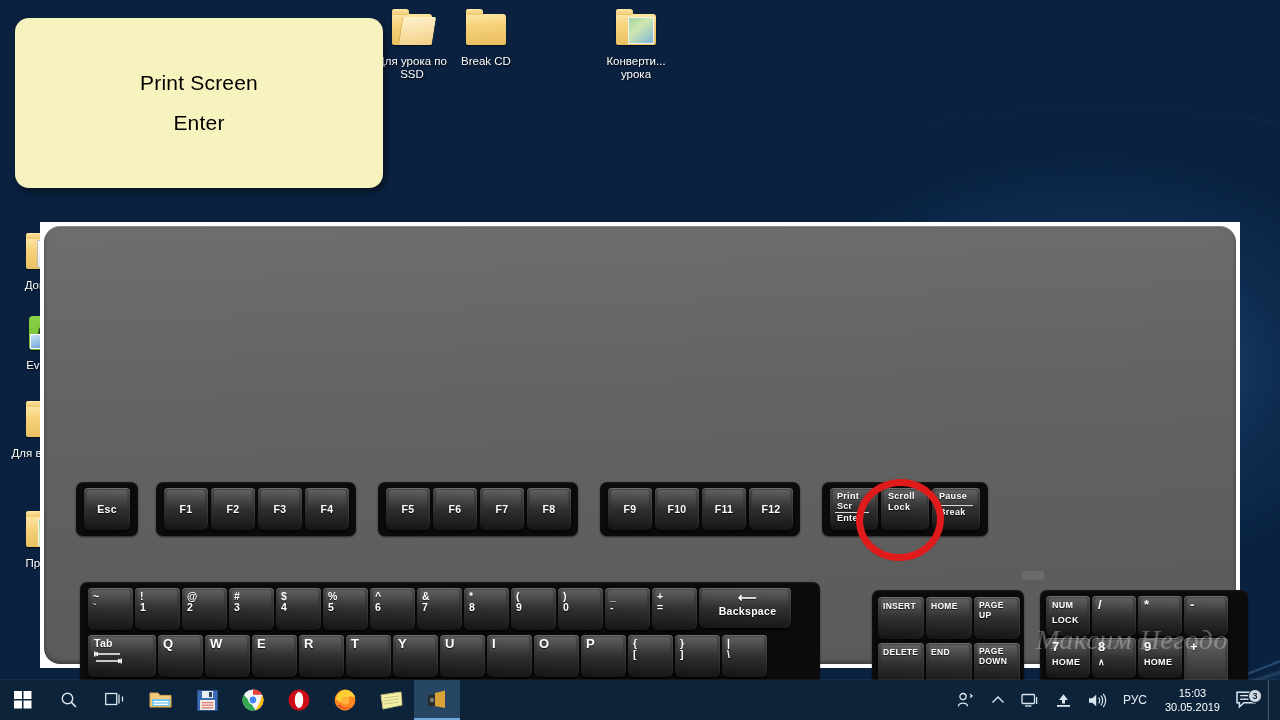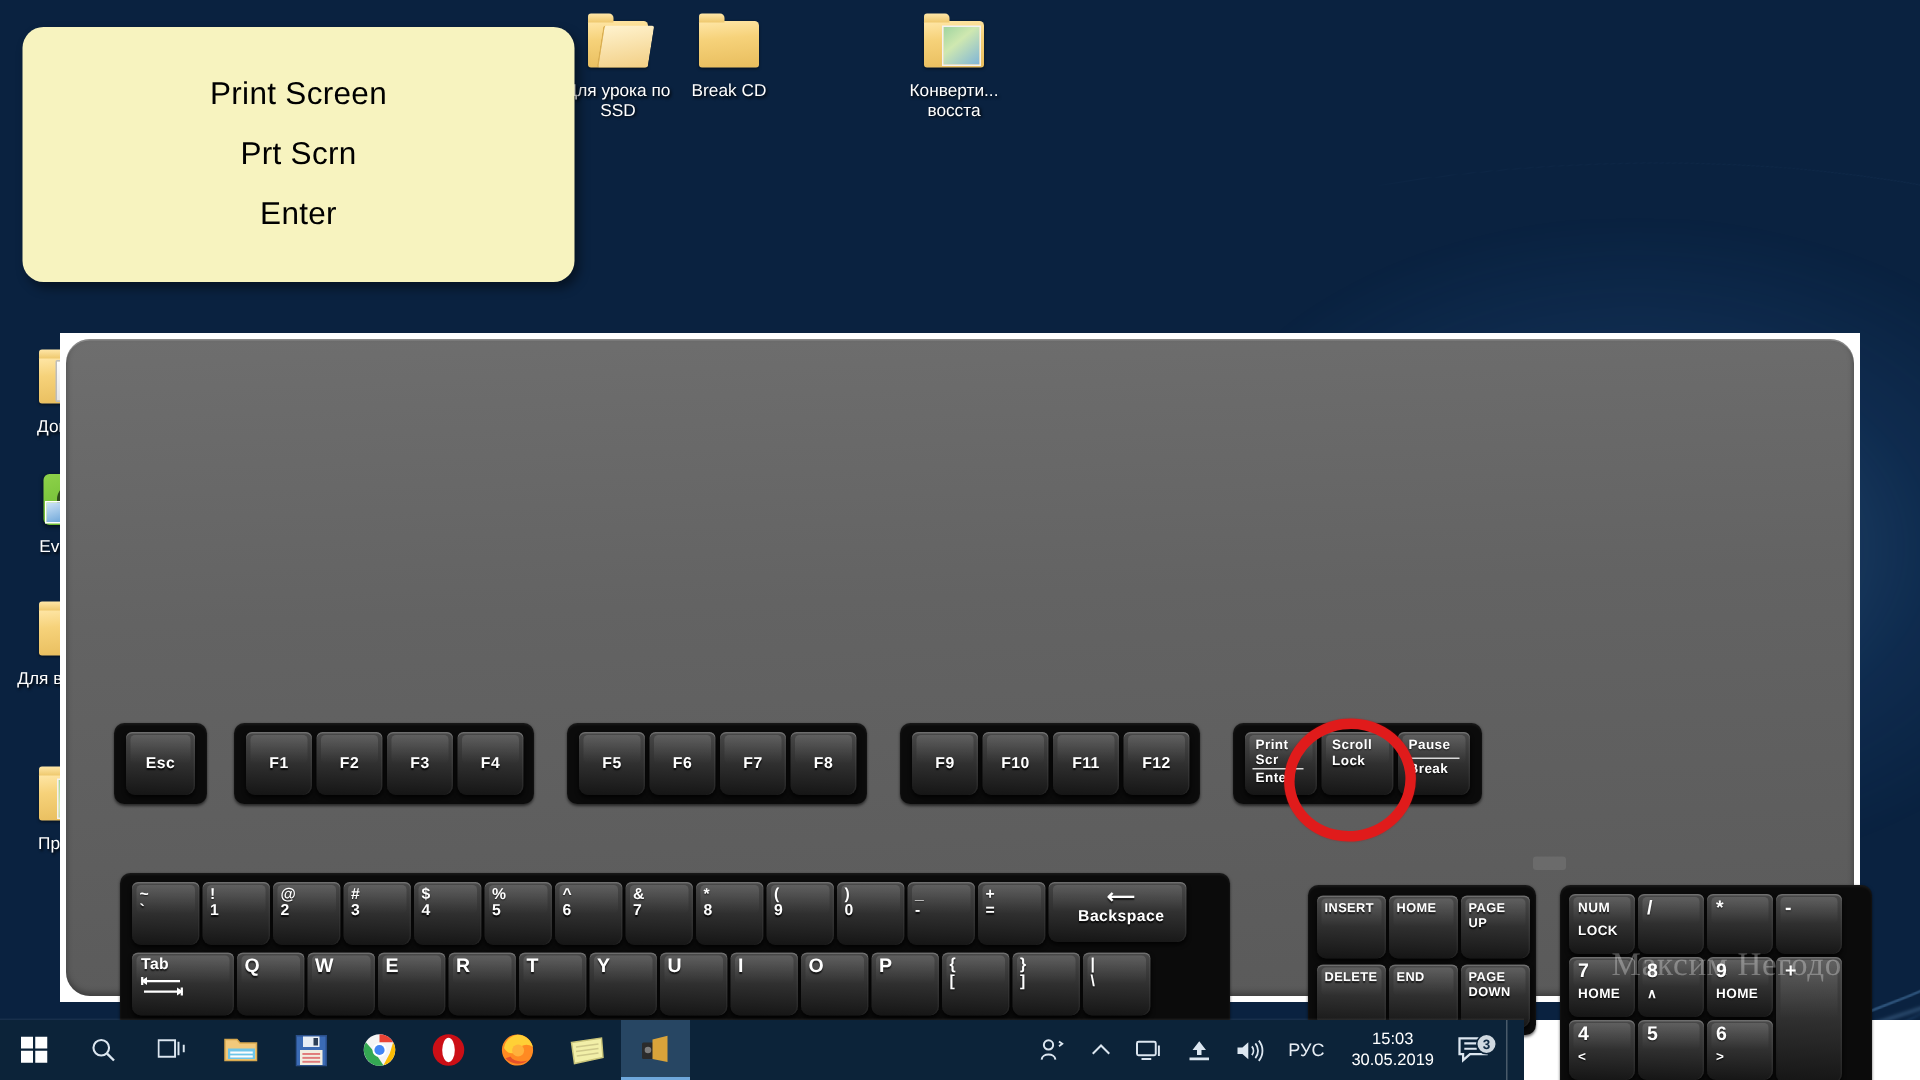--- a/index.html
+++ b/index.html
@@ -111,28 +111,28 @@
   #redcircle{
     position:absolute; left:812px; top:253px; width:88px; height:82px;
     border:7px solid #e01b1b; border-radius:50%;
     transform:rotate(-8deg); z-index:60; pointer-events:none;
     box-shadow:0 0 1px rgba(180,0,0,.6);
   }
 
   
   #watermark{
     position:absolute; right:8px; bottom:8px; z-index:50;
-    font-family:"Liberation Serif", serif; 
-    font-size:22px; color:rgba(255,255,255,.30); white-space:nowrap;
+    font-family:"Liberation Serif", serif; font-style:italic;
+    font-size:28px; color:rgba(255,255,255,.30); white-space:nowrap;
     letter-spacing:.5px;
   }
 
   
   #taskbar{
-    position:absolute; left:0; bottom:0; width:1016px; height:40px;
+    position:absolute; left:0; bottom:0; width:1280px; height:40px;
     background:#0c2339; display:flex; align-items:center; z-index:80;
     box-shadow:0 -1px 0 rgba(255,255,255,.06);
   }
   .tbtn{ width:46px; height:40px; display:flex; align-items:center; justify-content:center;
          position:relative; }
   .tbtn.active{ background:rgba(110,160,210,.28); box-shadow:inset 0 -2px 0 #6fa8dc; }
   .tray{ margin-left:auto; display:flex; align-items:center; height:40px; padding-right:6px; }
   .tray .ti{ padding:0 8px; display:flex; align-items:center; justify-content:center;
              color:#e8eef5; font-size:12px; height:40px; }
   #clock{ color:#fff; font-size:11px; line-height:14px; text-align:center; padding:0 10px; }
@@ -193,28 +193,27 @@
       <div class="dicon" style="left: 440px; top: 8px;">
         <span class="glyph">
           <span class="folder"></span>
         </span>
         <span class="cap">Break CD</span>
       </div>
       <div class="dicon" style="left: 590px; top: 8px;">
         <span class="glyph">
           <span class="folder folder-pic"></span>
         </span>
-        <span class="cap">Конверти... восста</span>
+        <span class="cap">Конверти... урока</span>
       </div>
     </div>
 </div>
 
 <div id="callout">
   <div class="line">Print Screen</div>
-  <div class="line">Prt Scrn</div>
   <div class="line">Enter</div>
 </div>
 
 <div id="kbwrap">
   <div id="kb">
     <div id="kbkeys">
         <div class="grp" style="left: 32px; top: 256px; width: 62px; height: 54px;"></div>
         <div class="key ctr" style="left: 40px; top: 262px; width: 46px; height: 42px;">
           <span class="ctrtxt">Esc</span>
         </div>

